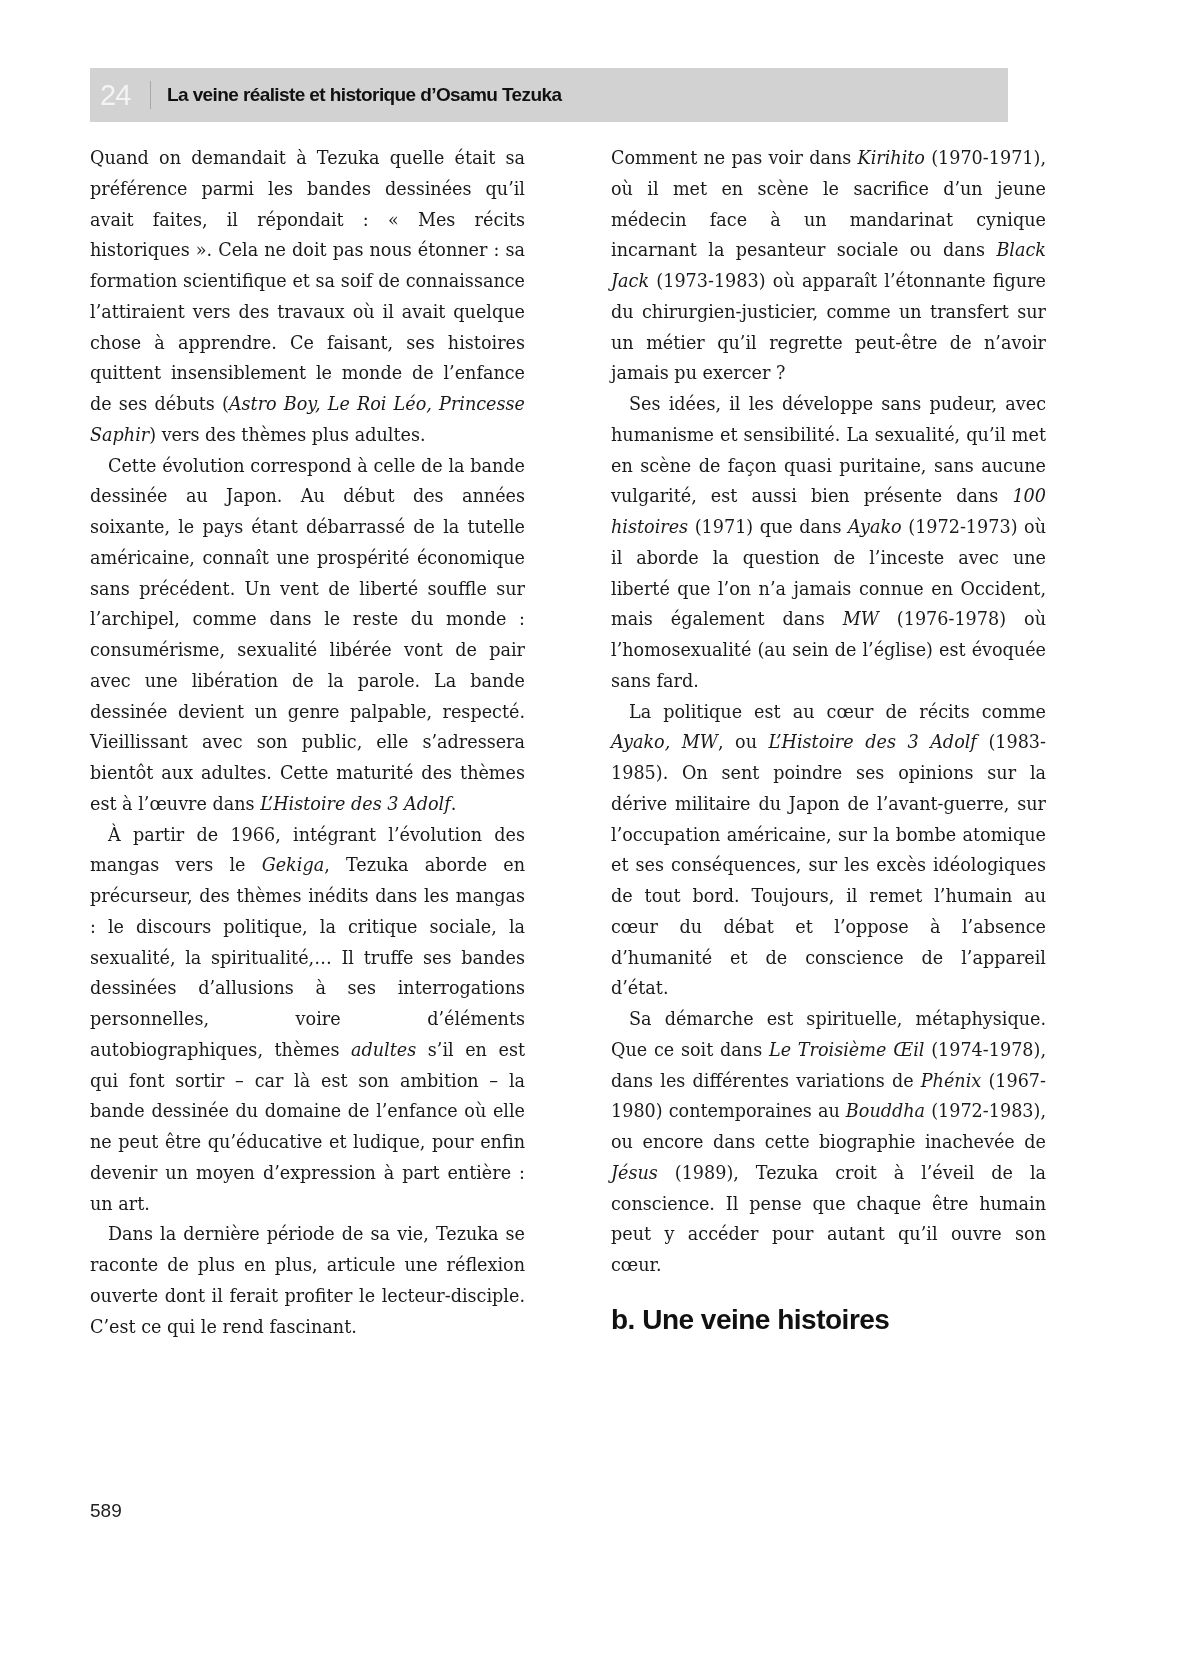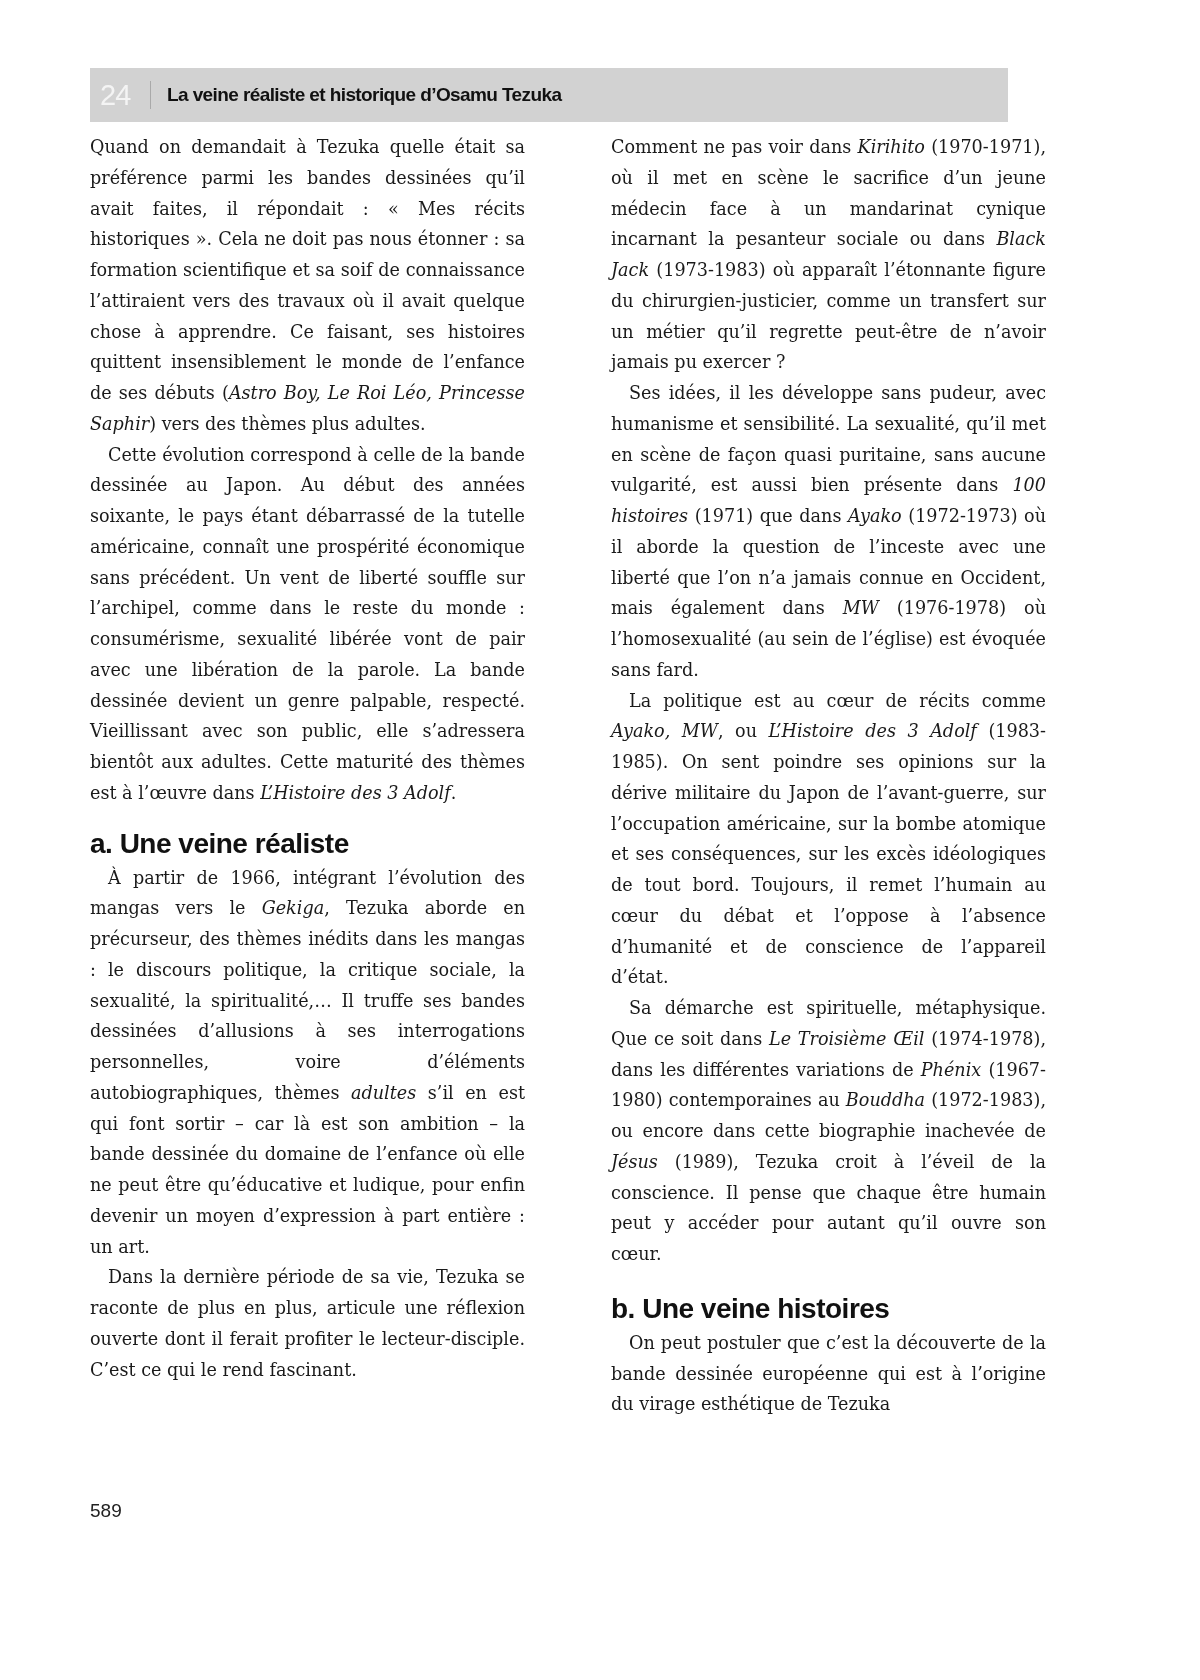--- a/index.html
+++ b/index.html
@@ -11,21 +11,21 @@
     .chapter-num {
       font-family: "Liberation Sans", sans-serif; font-size: 29px; color: #f4f4f4;
       padding-left: 10px; width: 46px; letter-spacing: -1px;
     }
     .chapter-sep { width: 1px; height: 28px; background: #a9a9a9; margin: 0 16px 0 4px; }
     .chapter-title {
       font-family: "Liberation Sans", sans-serif; font-weight: bold; font-size: 19px;
       color: #111; letter-spacing: -0.6px;
     }
     .col {
-      position: absolute; top: 132px; width: 435px;
+      position: absolute; top: 143px; width: 435px;
       font-family: "DejaVu Serif", serif; font-size: 19.2px; line-height: 30.75px; color: #1a1a1a;
     }
     .col.left { left: 90px; }
     .col.right { left: 573px; margin-left: 38px; }
     .para { margin: 0; text-align: justify; hyphens: auto; text-indent: 18px; }
     .para.noindent { text-indent: 0; }
     .col { font-size: 17.6px; }
     .para i { font-style: italic; }
     .section-heading {
       font-family: "Liberation Sans", sans-serif; font-weight: bold; font-size: 28px;
@@ -41,27 +41,25 @@
 
 <div class="header-bar">
   <span class="chapter-num">24</span>
   <span class="chapter-sep"></span>
   <span class="chapter-title">La veine réaliste et historique d’Osamu Tezuka</span>
 </div>
 
 <div class="col left">
   <p class="para noindent"><span>Quand on demandait à Tezuka quelle était sa préférence parmi les bandes dessinées qu’il avait faites, il répondait : « Mes récits historiques ». Cela ne doit pas nous étonner : sa formation scientifique et sa soif de connaissance l’attiraient vers des travaux où il avait quelque chose à apprendre. Ce faisant, ses histoires quittent insensiblement le monde de l’enfance de ses débuts (</span><i>Astro Boy, Le Roi Léo, Princesse Saphir</i><span>) vers des thèmes plus adultes.</span></p>
   <p class="para"><span>Cette évolution correspond à celle de la bande dessinée au Japon. Au début des années soixante, le pays étant débarrassé de la tutelle américaine, connaît une prospérité économique sans précédent. Un vent de liberté souffle sur l’archipel, comme dans le reste du monde : consumérisme, sexualité libérée vont de pair avec une libération de la parole. La bande dessinée devient un genre palpable, respecté. Vieillissant avec son public, elle s’adressera bientôt aux adultes. Cette maturité des thèmes est à l’œuvre dans </span><i>L’Histoire des 3 Adolf</i><span>.</span></p>
-  <h2 class="section-heading">a. Une veine réaliste</h2>
   <p class="para"><span>À partir de 1966, intégrant l’évolution des mangas vers le </span><i>Gekiga</i><span>, Tezuka aborde en précurseur, des thèmes inédits dans les mangas : le discours politique, la critique sociale, la sexualité, la spiritualité,… Il truffe ses bandes dessinées d’allusions à ses interrogations personnelles, voire d’éléments autobiographiques, thèmes </span><i>adultes</i><span> s’il en est qui font sortir – car là est son ambition – la bande dessinée du domaine de l’enfance où elle ne peut être qu’éducative et ludique, pour enfin devenir un moyen d’expression à part entière : un art.</span></p>
   <p class="para"><span>Dans la dernière période de sa vie, Tezuka se raconte de plus en plus, articule une réflexion ouverte dont il ferait profiter le lecteur-disciple. C’est ce qui le rend fascinant.</span></p>
 </div>
 
 <div class="col right">
   <p class="para noindent"><span>Comment ne pas voir dans </span><i>Kirihito</i><span> (1970-1971), où il met en scène le sacrifice d’un jeune médecin face à un mandarinat cynique incarnant la pesanteur sociale ou dans </span><i>Black Jack</i><span> (1973-1983) où apparaît l’étonnante figure du chirurgien-justicier, comme un transfert sur un métier qu’il regrette peut-être de n’avoir jamais pu exercer ?</span></p>
   <p class="para"><span>Ses idées, il les développe sans pudeur, avec humanisme et sensibilité. La sexualité, qu’il met en scène de façon quasi puritaine, sans aucune vulgarité, est aussi bien présente dans </span><i>100 histoires</i><span> (1971) que dans </span><i>Ayako</i><span> (1972-1973) où il aborde la question de l’inceste avec une liberté que l’on n’a jamais connue en Occident, mais également dans </span><i>MW</i><span> (1976-1978) où l’homosexualité (au sein de l’église) est évoquée sans fard.</span></p>
   <p class="para"><span>La politique est au cœur de récits comme </span><i>Ayako, MW</i><span>, ou </span><i>L’Histoire des 3 Adolf</i><span> (1983-1985). On sent poindre ses opinions sur la dérive militaire du Japon de l’avant-guerre, sur l’occupation américaine, sur la bombe atomique et ses conséquences, sur les excès idéologiques de tout bord. Toujours, il remet l’humain au cœur du débat et l’oppose à l’absence d’humanité et de conscience de l’appareil d’état.</span></p>
   <p class="para"><span>Sa démarche est spirituelle, métaphysique. Que ce soit dans </span><i>Le Troisième Œil</i><span> (1974-1978), dans les différentes variations de </span><i>Phénix</i><span> (1967-1980) contemporaines au </span><i>Bouddha</i><span> (1972-1983), ou encore dans cette biographie inachevée de </span><i>Jésus</i><span> (1989), Tezuka croit à l’éveil de la conscience. Il pense que chaque être humain peut y accéder pour autant qu’il ouvre son cœur.</span></p>
   <h2 class="section-heading" style="margin-top:22px">b. Une veine histoires</h2>
-  <p class="para"><span>On peut postuler que c’est la découverte de la bande dessinée européenne qui est à l’origine du virage esthétique de Tezuka</span></p>
 </div>
 
 <div class="page-number">589</div>
 
 </body></html>

